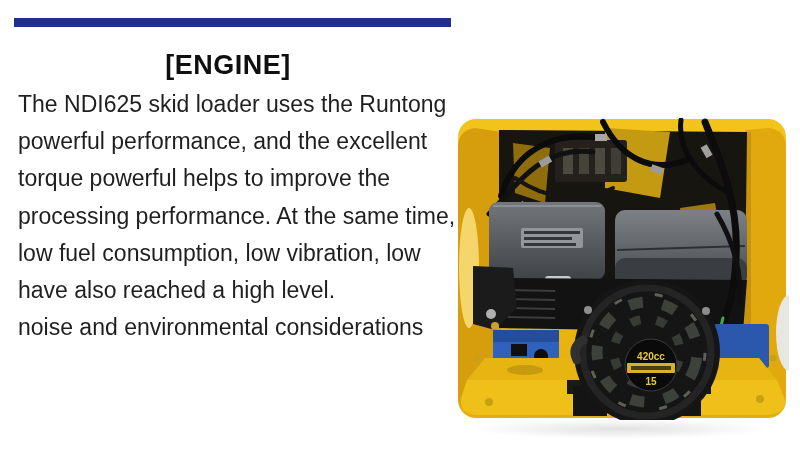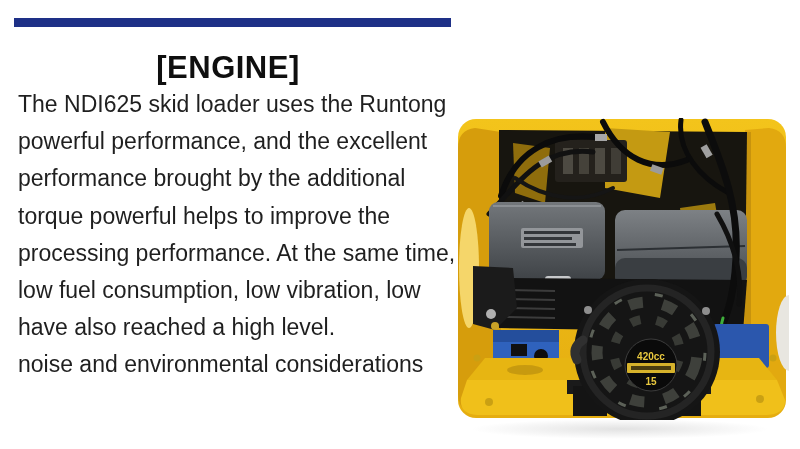--- a/index.html
+++ b/index.html
@@ -23,21 +23,21 @@
     height: 9px;
     background: #1e3087;
   }
   .section-title {
     position: absolute;
     left: 0;
     top: 50px;
     width: 456px;
     margin: 0;
     text-align: center;
-    font-size: 31px;
+    font-size: 27px;
     font-weight: 700;
     color: #0f0f0f;
     letter-spacing: 0.5px;
   }
   .body-text {
     position: absolute;
     left: 18px;
     top: 86px;
     width: 445px;
     color: #1f1f1f;
@@ -79,21 +79,20 @@
 
 <div class="canvas">
 
   <div class="divider-bar"></div>
 
   <h1 class="section-title">[ENGINE]</h1>
 
   <div class="body-text">
     <div class="line">The NDI625 skid loader uses the Runtong</div>
     <div class="line">powerful performance, and the excellent</div>
-    <div class="line">performance brought by the additional</div>
     <div class="line">torque powerful helps to improve the</div>
     <div class="line">processing performance. At the same time,</div>
     <div class="line">low fuel consumption, low vibration, low</div>
     <div class="line">have also reached a high level.</div>
     <div class="line">noise and environmental considerations</div>
   </div>
 
   <figure class="engine-photo">
     <svg viewBox="0 0 334 302" xmlns="http://www.w3.org/2000/svg">
       <defs>

